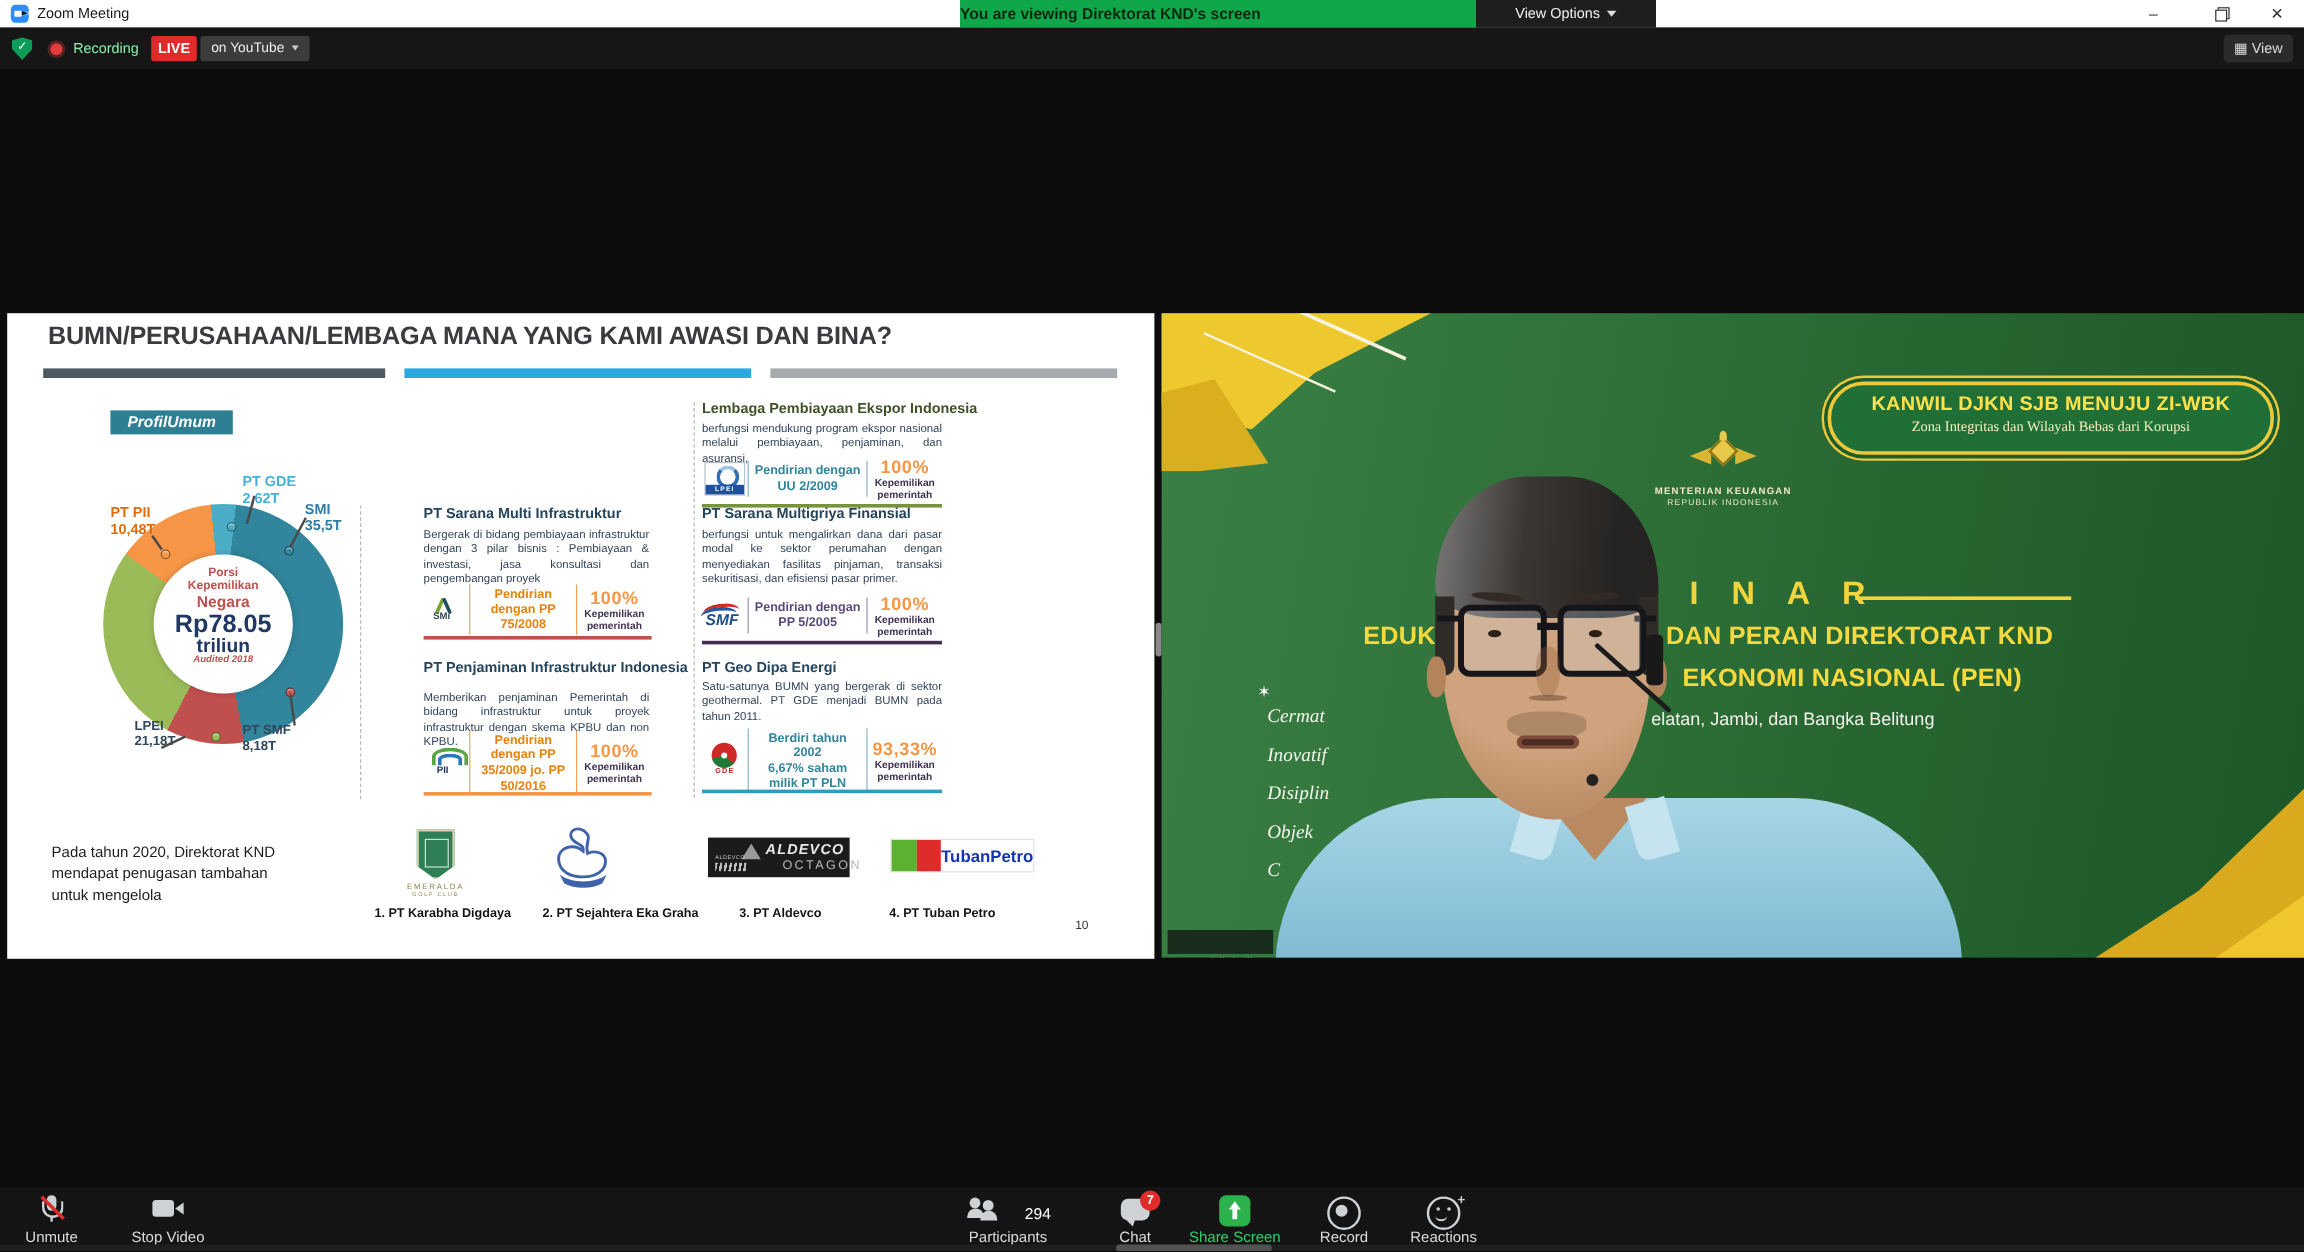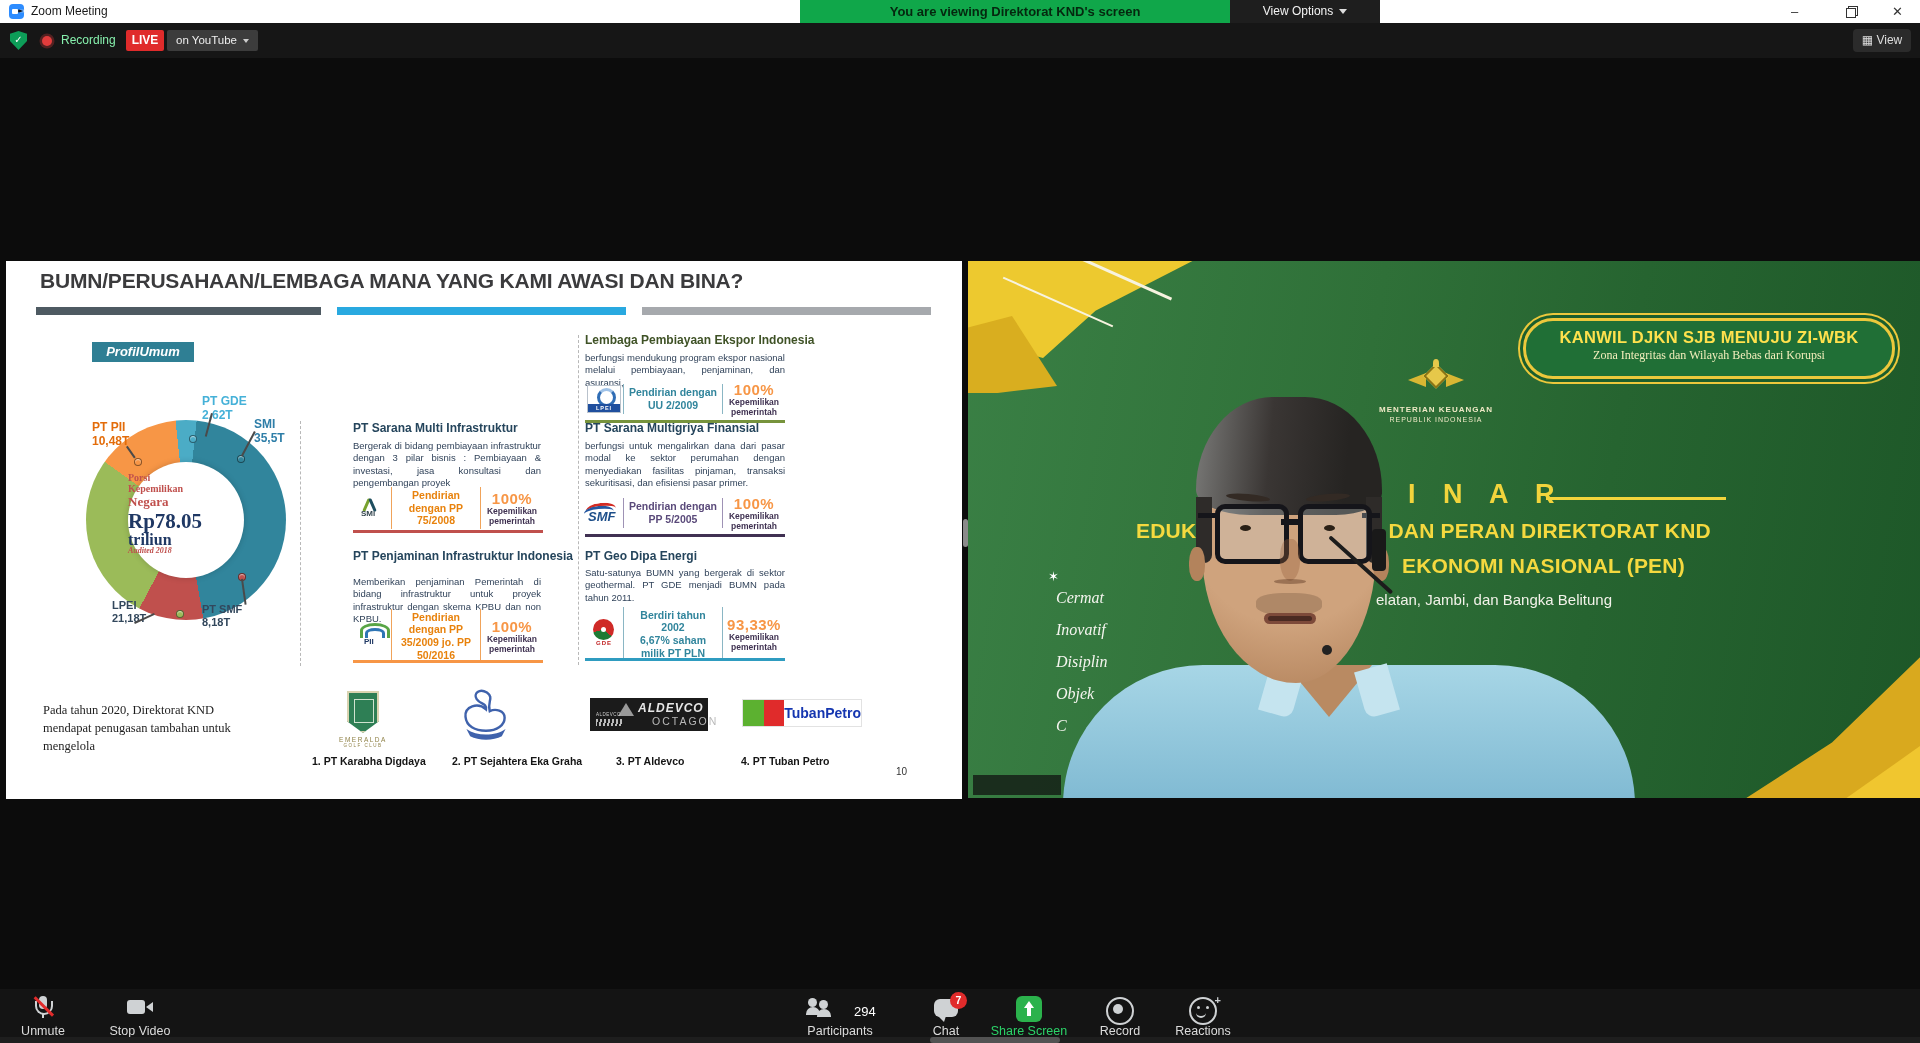--- a/index.html
+++ b/index.html
@@ -5,21 +5,21 @@
   html,body{margin:0;padding:0;background:#000;}
   body{width:1920px;height:1043px;position:relative;font-family:"Liberation Sans",sans-serif;-webkit-font-smoothing:antialiased;}
   .screen{position:absolute;inset:0;width:1920px;height:1043px;overflow:hidden;background:#0d0d0d;}
 
   
   .titlebar{position:absolute;left:0;top:0;width:1920px;height:23px;background:#ffffff;}
   .zoom-logo{position:absolute;left:9px;top:4px;width:15px;height:15px;background:#2d8cff;border-radius:4px;}
   .zoom-logo .cam{position:absolute;left:3px;top:5px;width:6px;height:5px;background:#fff;border-radius:1px;}
   .zoom-logo .lens{position:absolute;left:9px;top:5px;width:0;height:0;border-top:2.5px solid transparent;border-bottom:2.5px solid transparent;border-right:3px solid #fff;}
   .win-title{position:absolute;left:31px;top:4px;font-size:12px;color:#1a1a1a;}
-  .share-banner{position:absolute;left:800px;top:0;width:430px;height:23px;background:#10a74a;color:#05270f;font-size:13px;font-weight:bold;text-align:center;line-height:23px;}
+  .share-banner{position:absolute;left:800px;top:0;width:430px;height:23px;background:#10a74a;color:#05270f;font-size:13px;font-weight:bold;text-align:left;line-height:23px;}
   .view-options{position:absolute;left:1230px;top:0;width:150px;height:23px;background:#1e1e1e;color:#f2f2f2;font-size:12px;text-align:center;line-height:23px;cursor:pointer;}
   .view-options .cd{display:inline-block;margin-left:6px;width:0;height:0;border-left:4px solid transparent;border-right:4px solid transparent;border-top:5px solid #ddd;vertical-align:middle;}
   .winbtn{position:absolute;top:0;width:45px;height:23px;text-align:center;line-height:23px;color:#333;font-size:13px;cursor:pointer;}
   .winbtn.min{left:1772px;}
   .winbtn.max{left:1828px;}
   .winbtn.max .sq{display:inline-block;width:8px;height:8px;border:1px solid #333;position:relative;top:2px;background:#fff;box-shadow:2px -2px 0 -1px #fff,2px -2px 0 0 #333;}
   .winbtn.close{left:1875px;}
 
   
   .controlbar{position:absolute;left:0;top:23px;width:1920px;height:35px;background:#161616;}
@@ -37,29 +37,29 @@
 
   
   .slide{position:absolute;left:6px;top:203px;width:956px;height:538px;background:#ffffff;overflow:hidden;}
   .slide-title{position:absolute;left:34px;top:8px;font-size:21px;font-weight:bold;color:#3b3b3d;letter-spacing:-.2px;}
   .tbar{position:absolute;top:46px;height:8px;}
   .tbar.b1{left:30px;width:285px;background:#4e5a62;}
   .tbar.b2{left:331px;width:289px;background:#29a9e0;}
   .tbar.b3{left:636px;width:289px;background:#a6a9ad;}
   .profil-box{position:absolute;left:86px;top:81px;width:102px;height:20px;background:#2f7f94;color:#fff;font-style:italic;font-weight:bold;font-size:13px;text-align:center;line-height:20px;}
   .intro{position:absolute;left:88px;top:107px;width:314px;font-size:10.5px;color:#31435a;line-height:1.32;text-align:justify;}
-  .snote{position:absolute;left:37px;top:440px;width:208px;font-size:12.5px;color:#1d1d1d;line-height:1.45;font-family:Liberation Serif, serif;}
+  .snote{position:absolute;left:37px;top:440px;width:208px;font-size:12.5px;color:#1d1d1d;line-height:1.45;}
   .pagenum{position:absolute;left:890px;top:505px;font-size:10px;color:#333;}
   .dsep{position:absolute;border-left:1px dashed #b8b8b8;width:0;}
   .dsep.s1{left:294px;top:160px;height:245px;}
   .dsep.s2{left:572px;top:74px;height:330px;}
 
   
   .donut{position:absolute;left:80px;top:159px;width:200px;height:200px;border-radius:50%;}
-  .donut-hole{position:absolute;left:122px;top:201px;width:116px;height:116px;border-radius:50%;background:#fff;box-shadow:0 0 6px rgba(0,0,0,.18);text-align:left;font-family:Liberation Serif, serif;}
+  .donut-hole{position:absolute;left:122px;top:201px;width:116px;height:116px;border-radius:50%;background:#fff;box-shadow:0 0 6px rgba(0,0,0,.18);text-align:center;}
   .dc1{font-size:10px;font-weight:bold;color:#c0504d;margin-top:10px;}
   .dc2{font-size:10px;font-weight:bold;color:#c0504d;}
   .dc3{font-size:13px;font-weight:bold;color:#c0504d;}
   .dc4{font-size:21px;font-weight:bold;color:#1f3864;line-height:1.0;margin-top:1px;}
   .dc5{font-size:16px;font-weight:bold;color:#1f3864;line-height:1.0;}
   .dc6{font-size:8px;font-style:italic;font-weight:bold;color:#c0504d;margin-top:-2px;}
   .dlabel{position:absolute;font-weight:bold;font-size:12px;line-height:1.15;}
   .dlabel.pii{left:86px;top:160px;color:#e36c0a;}
   .dlabel.gde{left:196px;top:134px;color:#45b1d8;}
   .dlabel.smi{left:248px;top:157px;color:#2e7ea8;}

